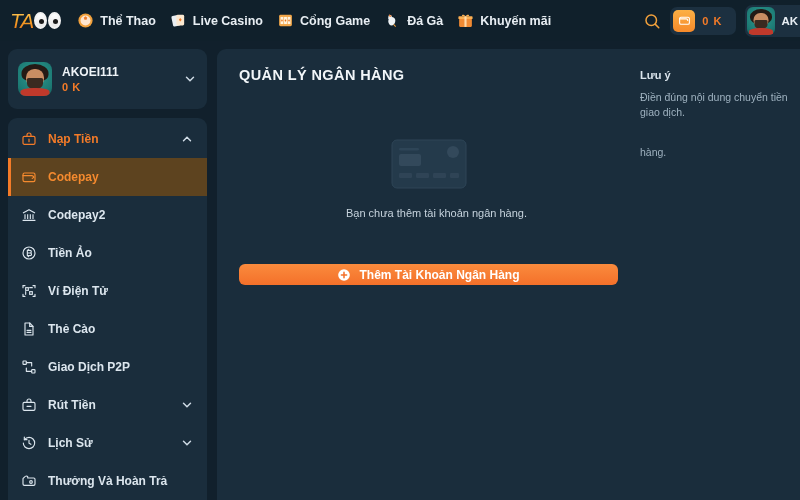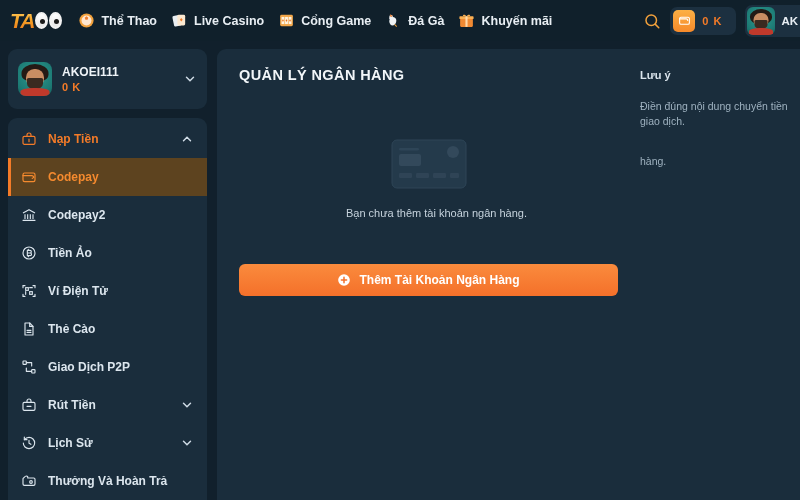--- a/index.html
+++ b/index.html
@@ -16,21 +16,21 @@
     height: 41px;
     background: #10202b;
     display: flex;
     align-items: center;
     padding: 0 0 0 8px;
     position: relative;
     z-index: 5;
   }
   .logo {
     font-size: 21px;
-    font-weight: bold;
+    font-weight: normal;
     font-style: italic;
     letter-spacing: -1px;
     display: flex;
     align-items: center;
     margin-right: 16px;
     padding-left: 2px;
   }
   .logo .ta {
     background: linear-gradient(180deg,#ffd36b 0%,#f7a427 45%,#e8701a 100%);
     -webkit-background-clip: text;
@@ -164,31 +164,31 @@
     color:#f2f6f9; font-size:14.5px; font-weight:800; letter-spacing:.4px;
   }
   .empty-wrap {
     display:flex; flex-direction:column; align-items:center;
     margin-top:56px;
   }
   .card-illu { width:76px; height:50px; }
   .empty-text { color:#c6d3dd; font-size:11px; margin-top:18px;margin-left:16px; }
   .add-btn {
     margin-top:45px; width:100%;
-    height:32px; border:none; border-radius:6px;
+    height:21px; border:none; border-radius:6px;
     background: linear-gradient(180deg,#fa8b3d 0%,#f4702a 100%);
     color:#fff; font-size:12px; font-weight:700;
     display:flex; align-items:center; justify-content:center; gap:8px;
     cursor:pointer;
     font-family:"Liberation Sans", sans-serif;
   }
   .plus-ic { width:14px; height:14px; flex:none; }
 
   .notes-col { width:160px; flex:none; padding:2px 0 0 0; }
-  .notes-title { color:#dbe5ed; font-size:11px; font-weight:700; margin-bottom:18px; }
+  .notes-title { color:#dbe5ed; font-size:11px; font-weight:700; margin-bottom:9px; }
   .note-p { color:#9fb2c0; font-size:10.5px; line-height:15px; margin-bottom:10px; white-space:nowrap; }
 </style>
 </head>
 <body>
 
 <div class="header">
 
   <div class="logo">
     <span class="ta">TA</span>
     <span class="eights">

